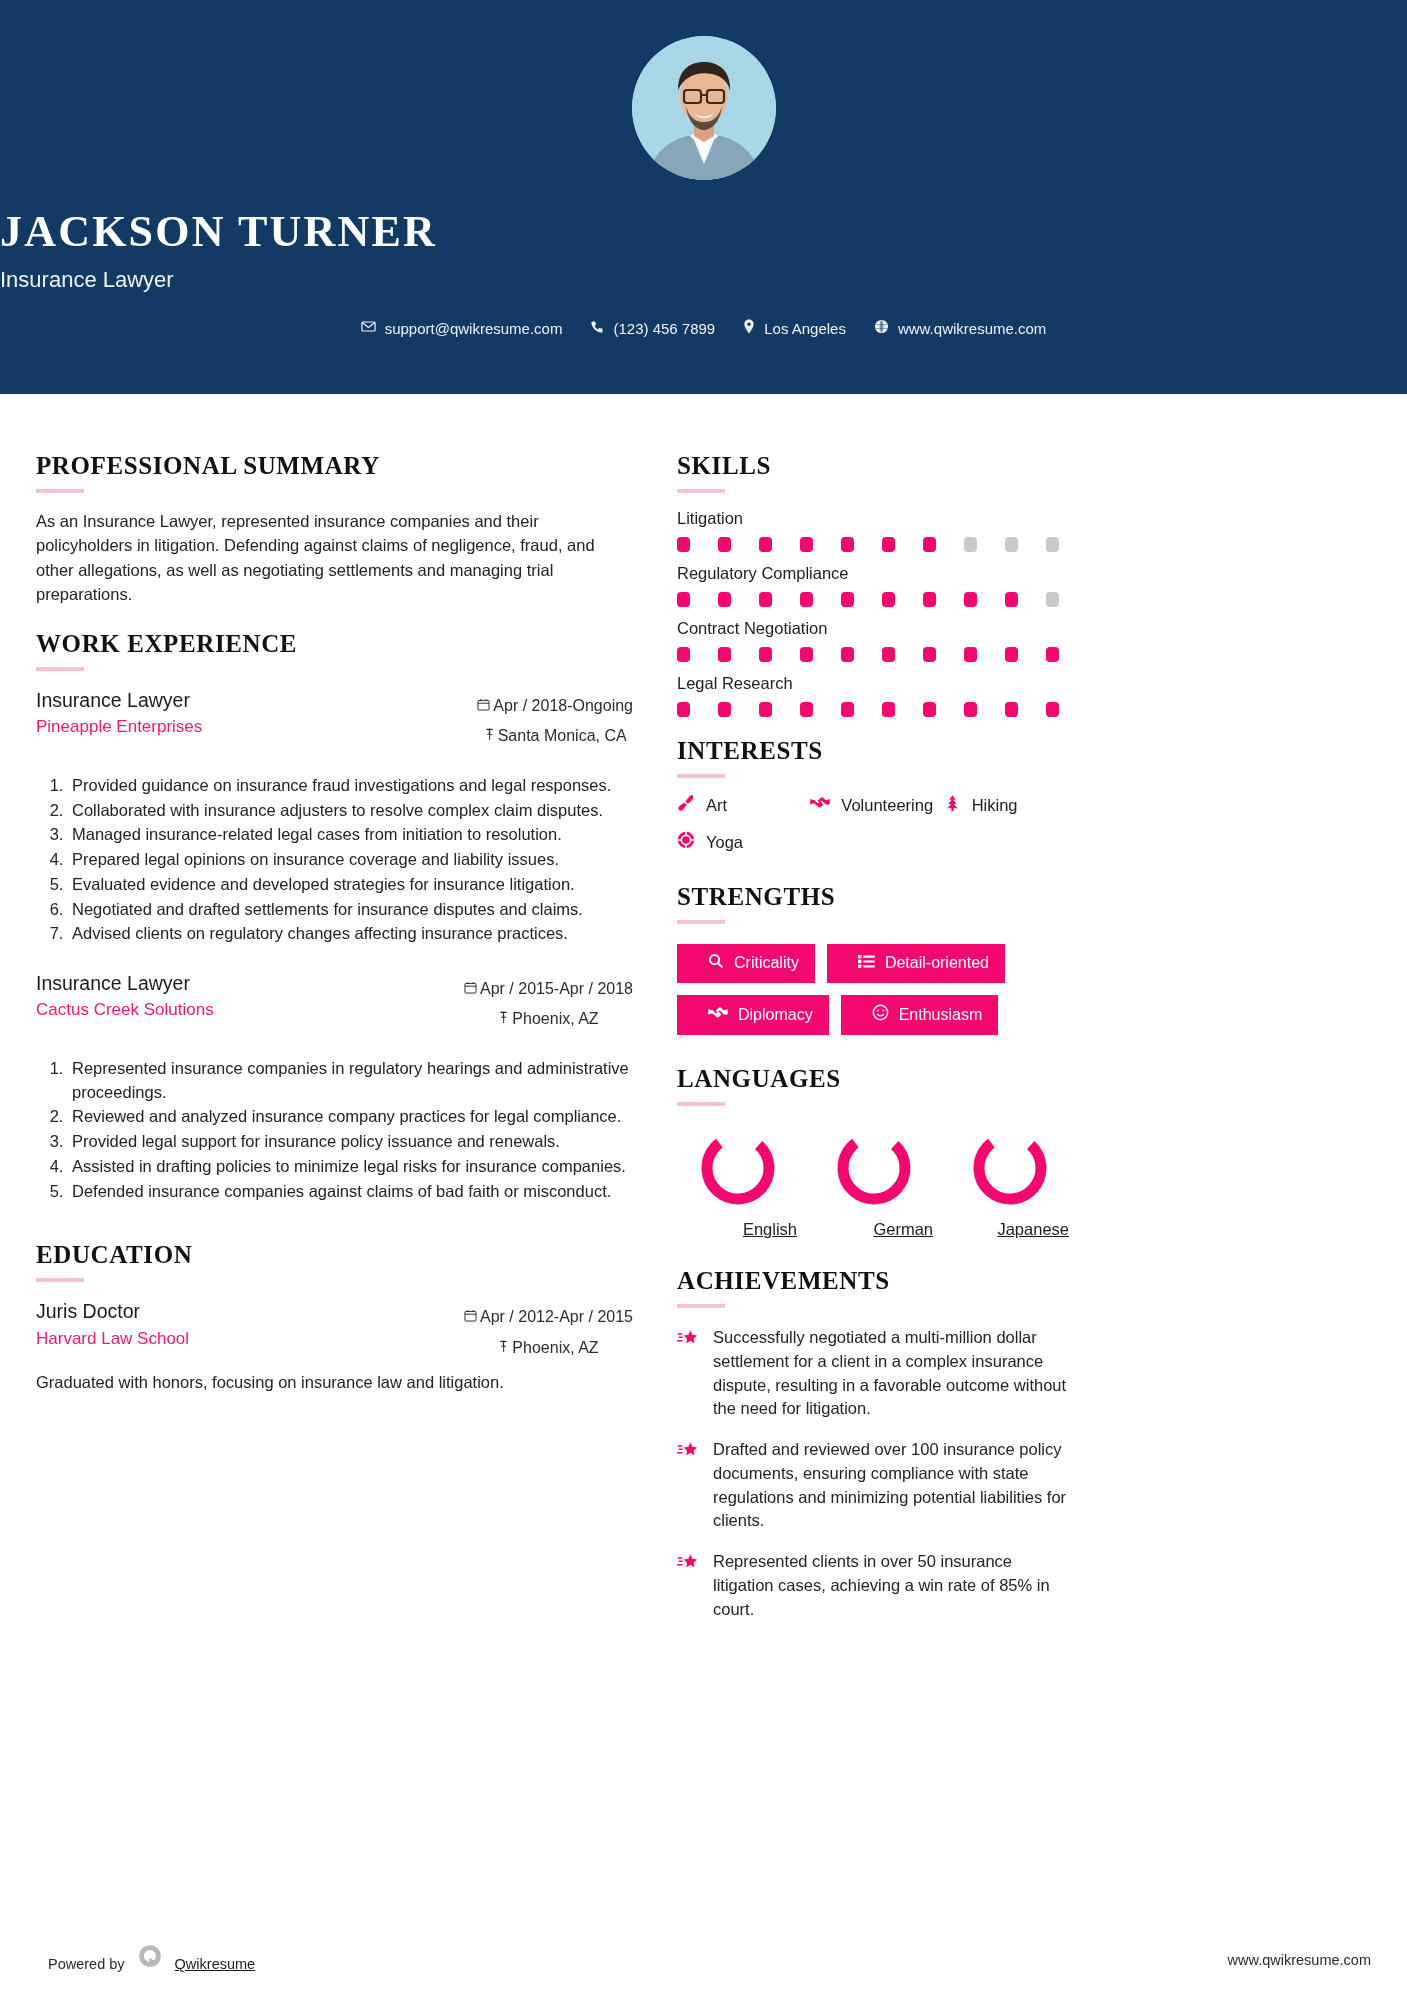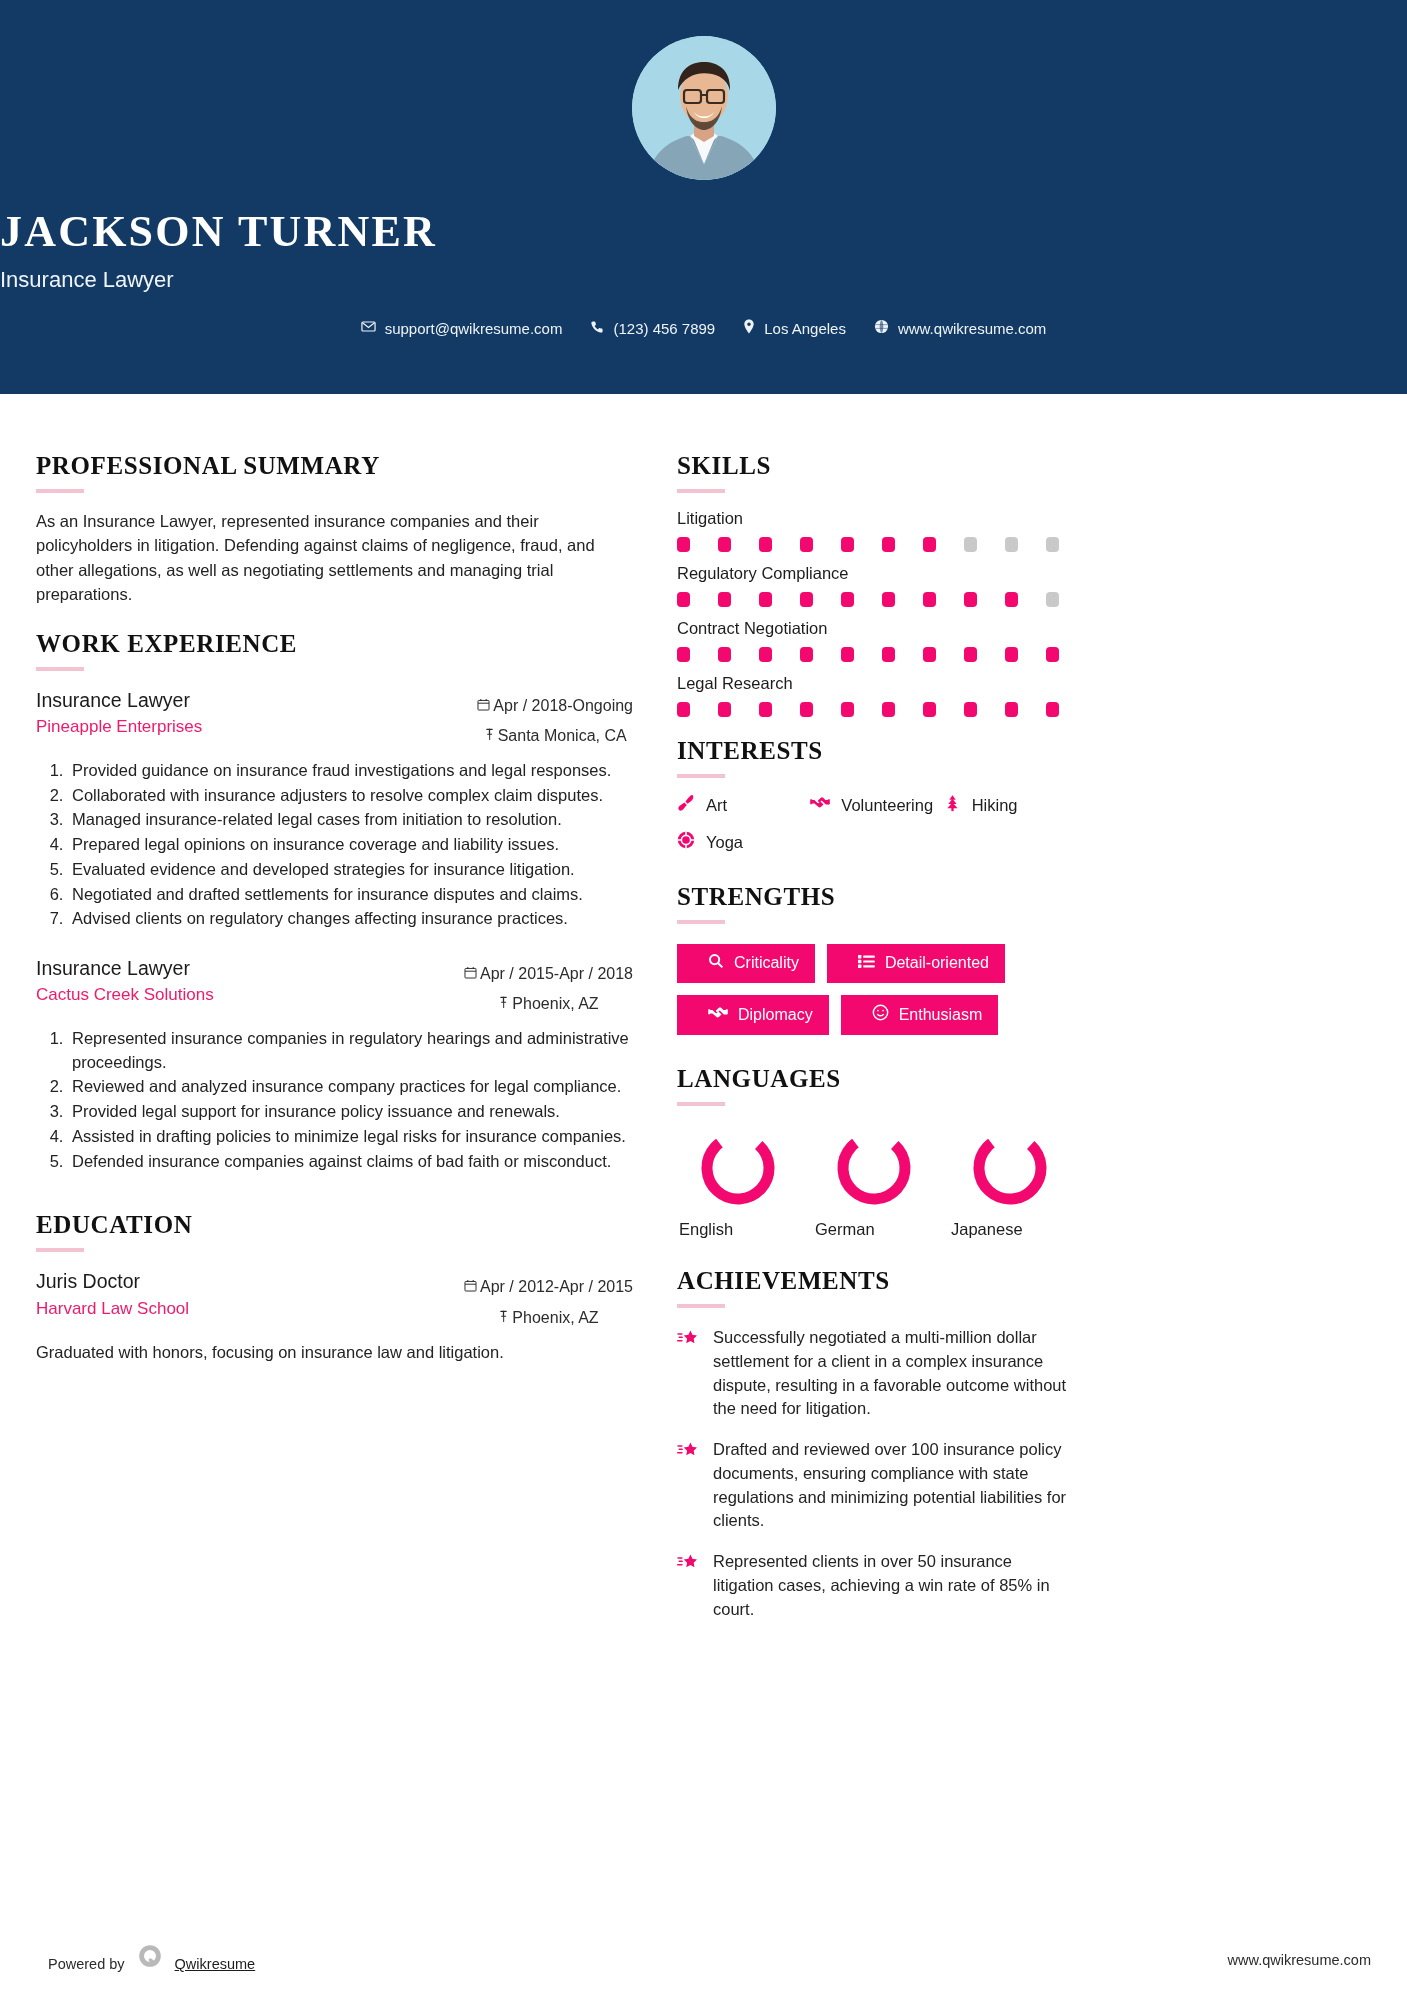--- a/index.html
+++ b/index.html
@@ -101,21 +101,21 @@
   .entry-org  { font-size: 17px; color: #ee1a6e; margin-top: 4px; }
   .entry-right { text-align: right; padding-top: 4px; }
   .entry-meta {
     font-size: 16px; color: #2c2c2c;
     display:flex; align-items:center; justify-content:center; gap:3px;
     line-height: 1.9;
   }
   .entry-meta svg { flex:none; }
 
   ol.bullets {
-    margin: 7px 0 0 0;
+    margin: 22px 0 0 0;
     padding-left: 32px;
     font-size: 16.5px;
     line-height: 1.44;
     color: #232323;
   }
   ol.bullets li { margin-bottom: 1px; padding-left: 4px; }
 
   .edu-desc { font-size: 16.5px; color: #232323; margin-top: 8px; line-height:1.44; }
 
   
@@ -150,21 +150,21 @@
     padding: 9px 16px 10px 31px;
     display: flex;
     align-items: center;
     gap: 10px;
     white-space: nowrap;
   }
   .badge svg { flex:none; }
 
   
   .langs { display:flex; justify-content: space-between; padding: 6px 2px 0 2px; }
-  .lang { text-align:left; width: 118px; }
+  .lang { text-align:right; width: 118px; text-decoration: underline; }
   .lang-ring { width: 84px; height: 84px; margin: 0 auto; }
   .lang-name { font-size: 16.5px; color: #1d1d1d; margin-top: 10px; }
 
   
   .ach { display:flex; gap: 14px; margin-bottom: 17px; }
   .ach-icon { flex:none; padding-top: 3px; }
   .ach-text { font-size: 16.5px; line-height:1.44; color:#232323; }
 
   
   .footer {

